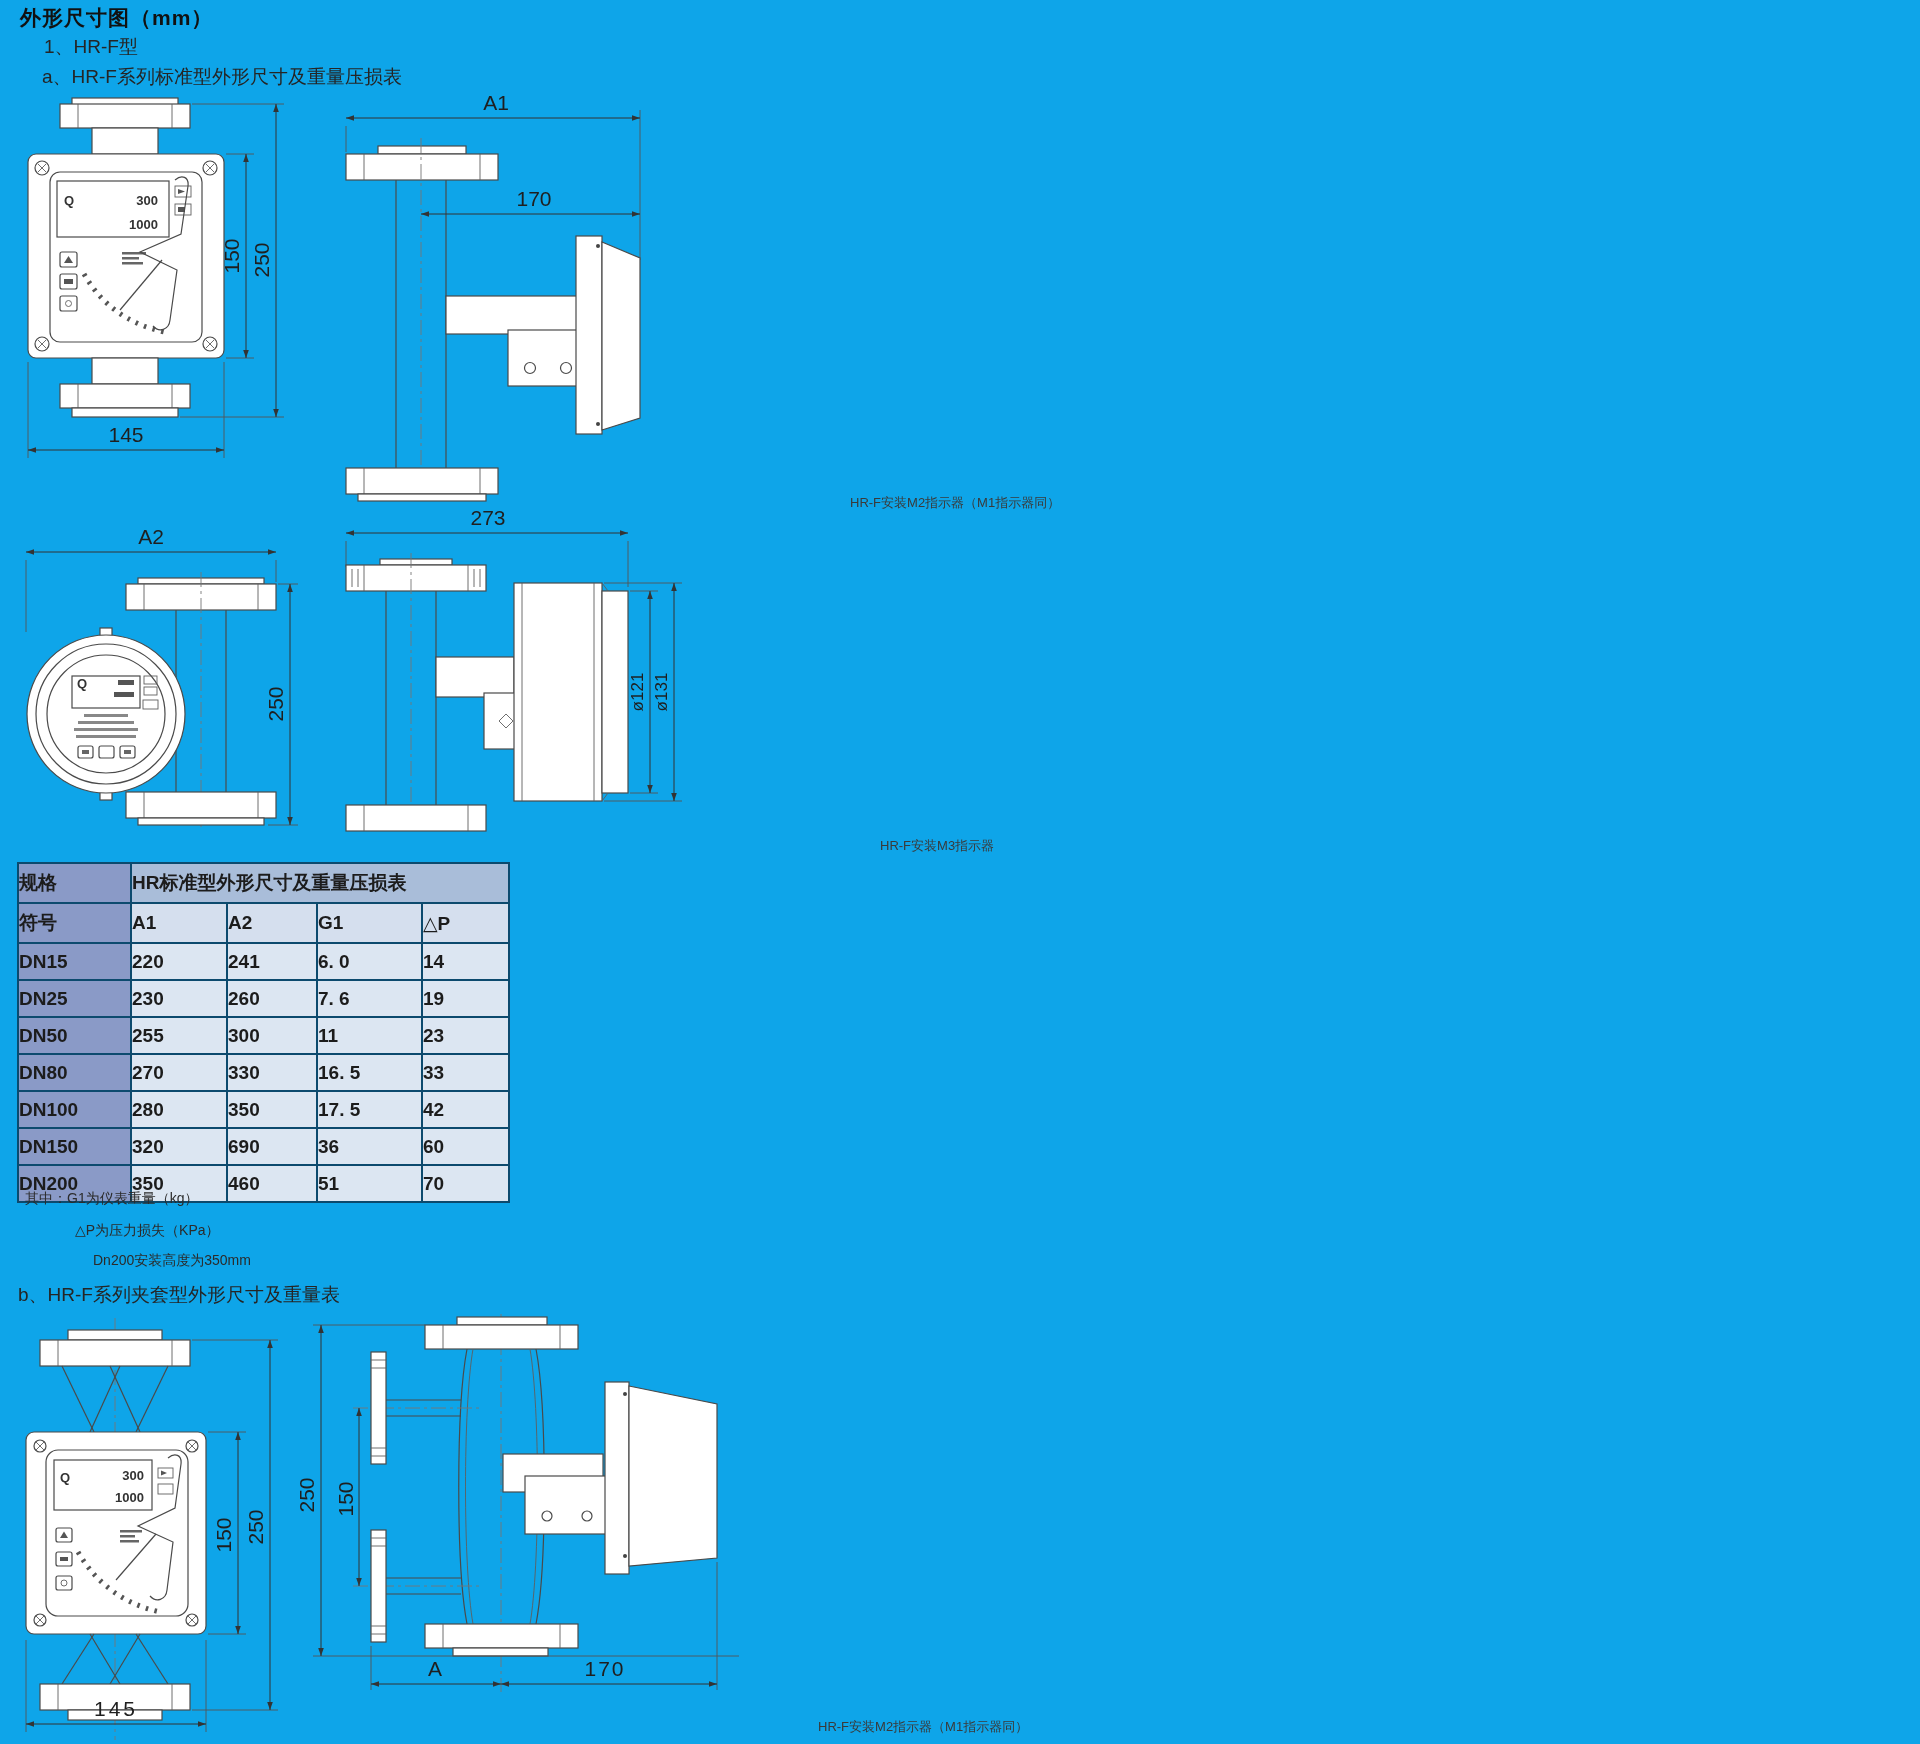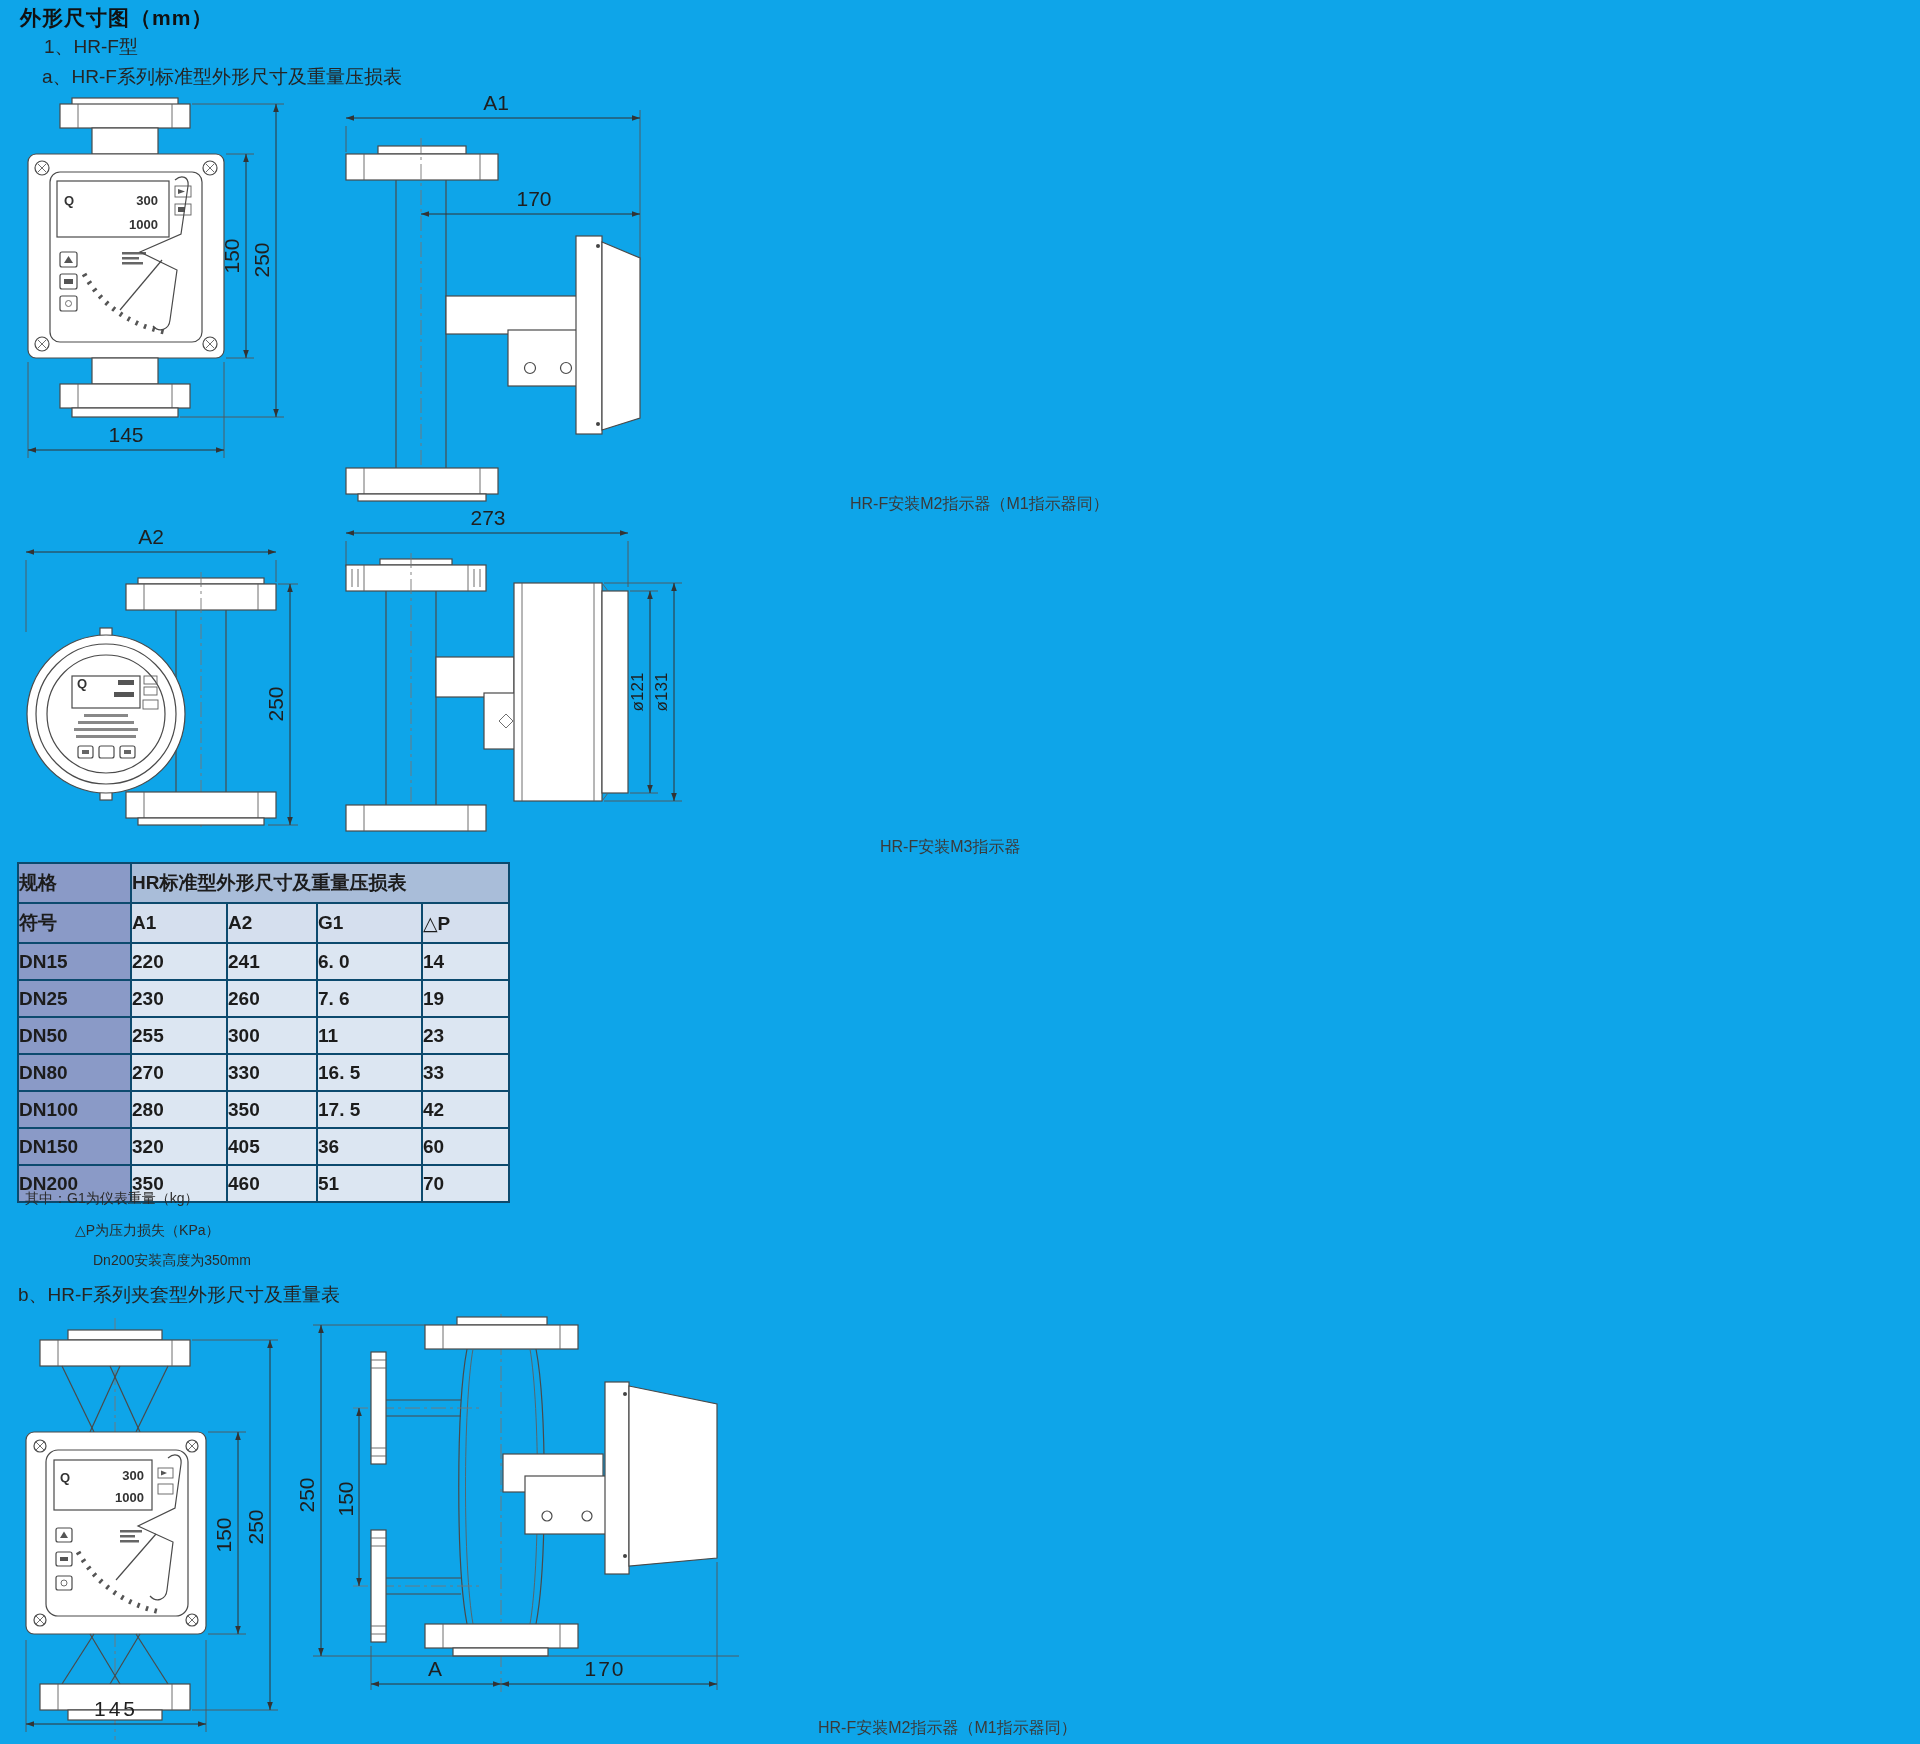--- a/index.html
+++ b/index.html
@@ -1,21 +1,21 @@
 <!DOCTYPE html>
 <html><head>
 <meta charset="utf-8">
 <style>
   html,body{margin:0;padding:0;background:#ffffff;}
   .page{position:relative;width:1920px;height:1744px;background:#0ea5e9;
         font-family:"Liberation Sans","DejaVu Sans",sans-serif;color:#222;overflow:hidden;}
   .abs{position:absolute;}
   .h-title{font-size:21px;font-weight:700;color:#111;letter-spacing:1px;}
   .h-item{font-size:19px;color:#252525;}
-  .caption{font-size:16px;color:#3a3a3a;}
+  .caption{font-size:13px;color:#3a3a3a;}
   .note{font-size:14px;color:#2b2b2b;}
   svg.fig{position:absolute;overflow:visible;}
   svg text{font-family:"Liberation Sans","DejaVu Sans",sans-serif;fill:#1f1f1f;}
   .ln{stroke:#4a4a4a;stroke-width:1.2;fill:none;}
   .lnf{stroke:#4a4a4a;stroke-width:1.2;fill:#ffffff;}
   .thin{stroke:#5f5f5f;stroke-width:0.9;fill:none;}
   .ext{stroke:#555;stroke-width:0.9;}
   .dim{stroke:#333;stroke-width:1;}
   .cl{stroke:#777;stroke-width:0.9;stroke-dasharray:15 4 3 4;fill:none;}
   .tick{stroke:#555;stroke-width:5;stroke-dasharray:2.5 6.5;fill:none;}
@@ -333,21 +333,21 @@
     <tr class="drow">
       <td class="c-key">DN100</td>
       <td class="c-val">280</td>
       <td class="c-val">350</td>
       <td class="c-val">17. 5</td>
       <td class="c-val">42</td>
     </tr>
     <tr class="drow">
       <td class="c-key">DN150</td>
       <td class="c-val">320</td>
-      <td class="c-val">405</td>
+      <td class="c-val">690</td>
       <td class="c-val">36</td>
       <td class="c-val">60</td>
     </tr>
     <tr class="drow">
       <td class="c-key">DN200</td>
       <td class="c-val">350</td>
       <td class="c-val">460</td>
       <td class="c-val">51</td>
       <td class="c-val">70</td>
     </tr>

